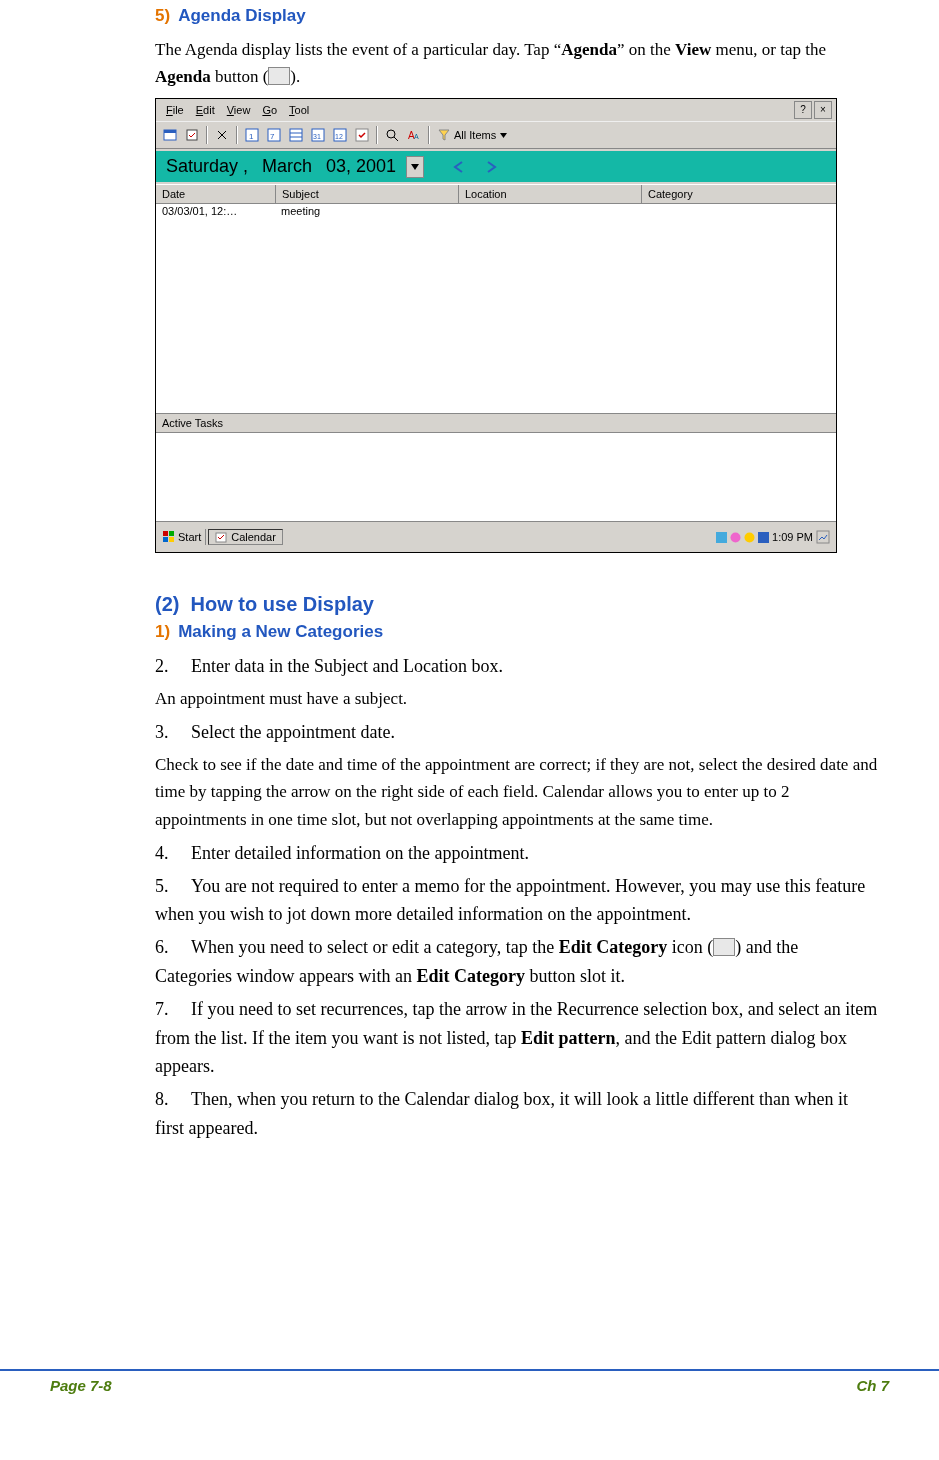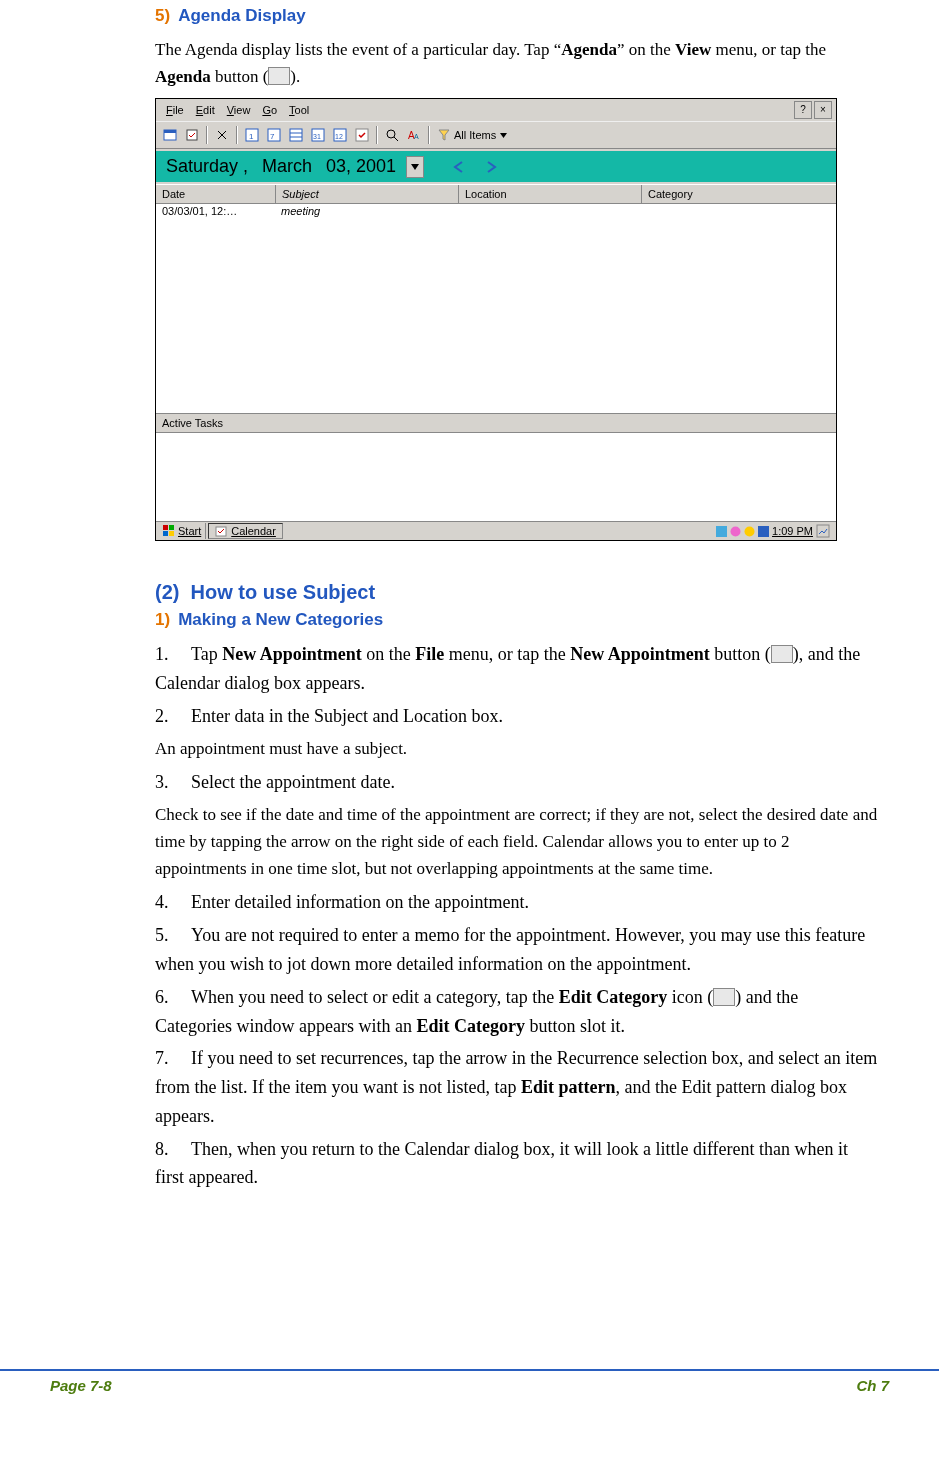--- a/index.html
+++ b/index.html
@@ -126,44 +126,43 @@
     background: #d6d3ce;
     border-top: 1px solid #fff;
     border-bottom: 1px solid #888;
   }
   .gcol {
     padding: 3px 6px;
     border-right: 1px solid #888;
     text-align: left;
   }
   .c-date { width: 107px; }
-  .c-subj { width: 170px; font-style: italic; }
+  .c-subj { width: 170px; }
   .c-loc  { width: 170px; }
   .c-cat  { flex: 1; border-right: none; }
   .grow {
     display: flex;
     background: white;
   }
   .gcell { padding: 1px 6px; }
   .gfill { height: 195px; background: white; }
   .active-tasks {
     background: #d6d3ce;
     padding: 3px 6px;
     border-top: 1px solid #888;
     border-bottom: 1px solid #888;
   }
   .taskfill { height: 88px; background: white; }
   .taskbar {
     display: flex;
     align-items: center;
     background: #d6d3ce;
-    padding: 1px 2px;
+    padding: 7px 2px;
     border-top: 1px solid #888;
     gap: 2px;
-    text-decoration: underline;
   }
   .task-start {
     display: flex; align-items: center;
     gap: 2px; padding: 1px 4px;
     border-right: 1px solid #888;
   }
   .task-app {
     display: flex; align-items: center;
     gap: 4px; padding: 1px 6px;
     border: 1px inset #888;
@@ -387,29 +386,26 @@
         <span class="clock">1:09 PM</span>
         <svg width="14" height="14">
             <rect x="1" y="1" width="12" height="12" fill="#d6d3ce" stroke="#888"></rect>
             <path d="M3 10l3-3 2 2 3-4" stroke="#2a5fbf" fill="none"></path>
           </svg>
       </div>
     </div>
   </div>
 
   <div class="heading2">
-    <span>(2)</span>&nbsp;&nbsp;<span>How to use Subject</span>
+    <span>(2)</span>&nbsp;&nbsp;<span>How to use Display</span>
   </div>
   <div class="heading5">
     <span class="num">1)</span><span class="txt">Making a New Categories</span>
   </div>
 
-  <p class="ol-item">
-    <span class="ol-num">1.</span><span>Tap </span><span class="bold">New Appointment</span><span> on the </span><span class="bold">File</span><span> menu, or tap the </span><span class="bold">New Appointment</span><span> button (</span><span class="inline-icon"></span><span>), and the Calendar dialog box appears.</span>
-  </p>
   <p class="ol-item"><span class="ol-num">2.</span><span>Enter data in the Subject and Location box.</span></p>
   <p class="body-text">An appointment must have a subject.</p>
   <p class="ol-item"><span class="ol-num">3.</span><span>Select the appointment date.</span></p>
   <p class="body-text">Check to see if the date and time of the appointment are correct; if they are not, select the desired date and time by tapping the arrow on the right side of each field. Calendar allows you to enter up to 2 appointments in one time slot, but not overlapping appointments at the same time.</p>
   <p class="ol-item"><span class="ol-num">4.</span><span>Enter detailed information on the appointment.</span></p>
   <p class="ol-item"><span class="ol-num">5.</span><span>You are not required to enter a memo for the appointment. However, you may use this feature when you wish to jot down more detailed information on the appointment.</span></p>
   <p class="ol-item">
     <span class="ol-num">6.</span><span>When you need to select or edit a category, tap the </span><span class="bold">Edit Category</span><span> icon (</span><span class="inline-icon"></span><span>) and the Categories window appears with an </span><span class="bold">Edit Category</span><span> button slot it.</span>
   </p>
   <p class="ol-item">

